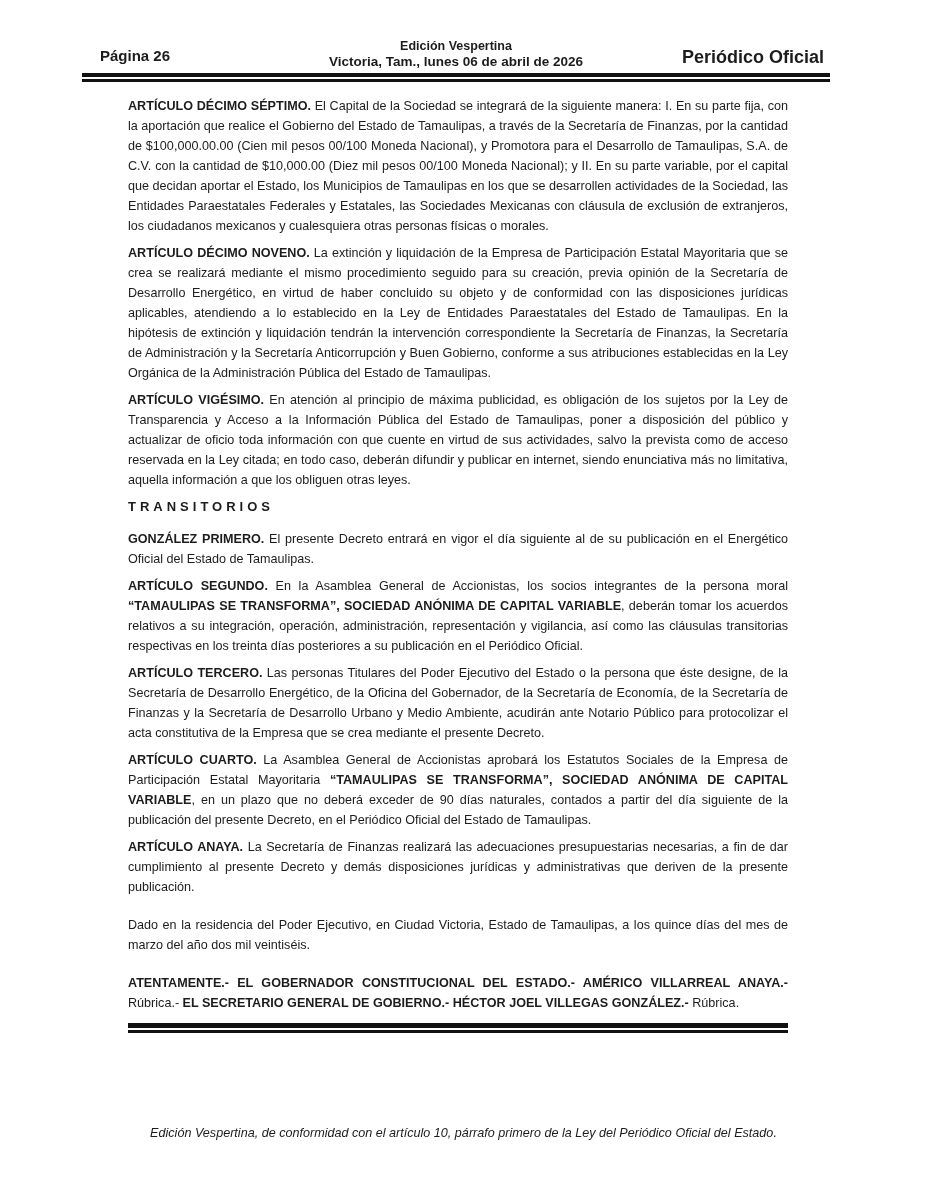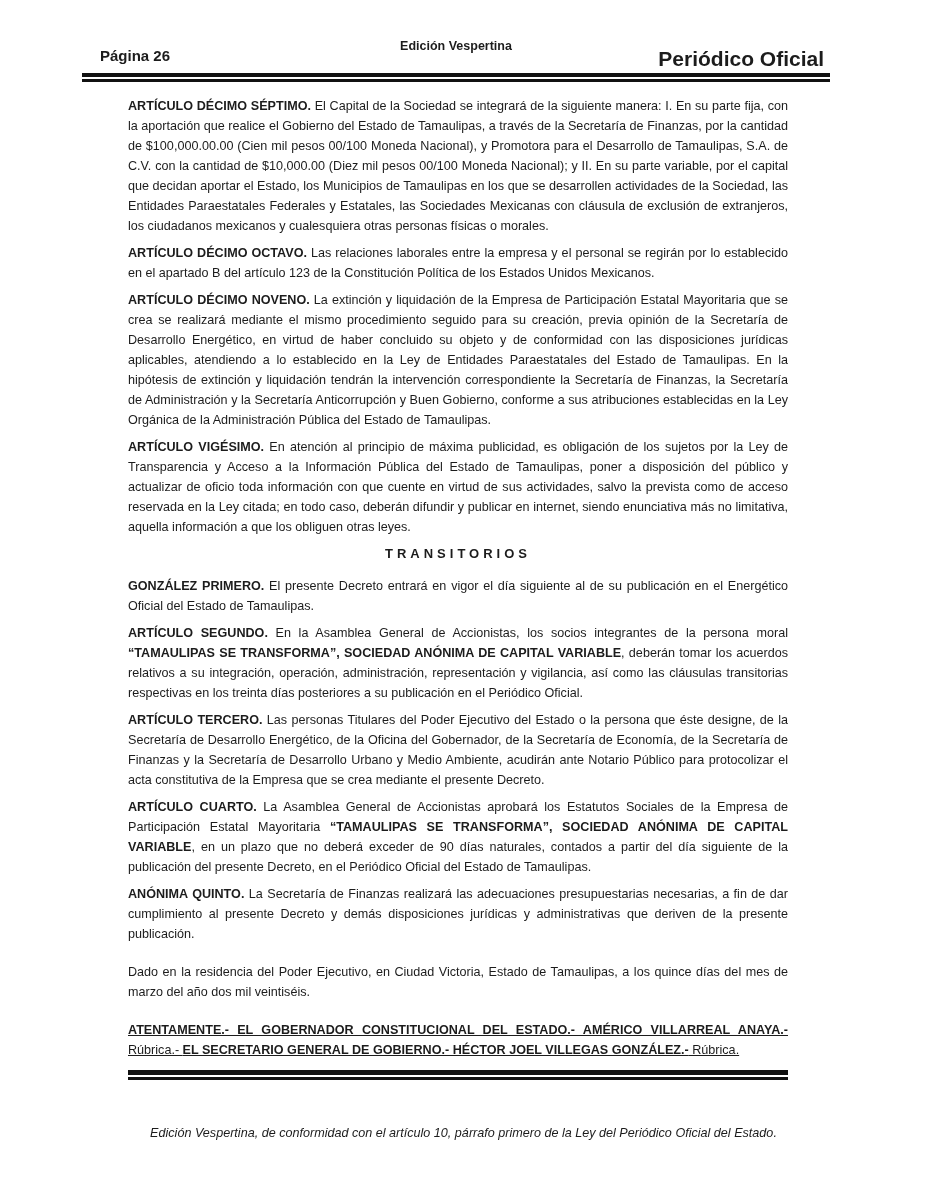--- a/index.html
+++ b/index.html
@@ -45,21 +45,21 @@
     text-align: center;
     font-weight: bold;
     line-height: 16px;
   }
   .header .center-block .edition { font-size: 12.5px; }
   .header .center-block .dateline { font-size: 13.5px; }
   .header .publication {
     position: absolute;
     right: 6px;
     top: 11px;
-    font-size: 21px;
+    font-size: 18px;
     font-weight: bold;
   }
   .rule-double {
     position: absolute;
     left: 82px;
     width: 748px;
     top: 73px;
   }
   .rule-double .bar-thick { height: 3.5px; background: #111; }
   .rule-double .bar-gap   { height: 2px;   background: transparent; }
@@ -72,28 +72,27 @@
     top: 96px;
     width: 660px;
     font-size: 12.6px;
     line-height: 20px;
     text-align: justify;
   }
   .doc-body p {
     margin: 0 0 7px 0;
   }
   .doc-body p.heading {
-    text-align: center;
     font-weight: bold;
     letter-spacing: 4px;
     margin: 4px 0 12px 0;
     font-size: 13px;
   }
   .doc-body p.space-before { margin-top: 18px; }
-  .doc-body p.signature { margin-bottom: 10px; text-decoration: underline; }
+  .doc-body p.signature { margin-bottom: 10px; }
   .seg-bold { font-weight: bold; }
 
   .rule-bottom { margin-top: 2px; }
   .rule-bottom .bar-thick { height: 5px; background: #111; }
   .rule-bottom .bar-gap   { height: 2px; background: transparent; }
   .rule-bottom .bar-thin  { height: 2.5px; background: #111; }
 
   
   .footer-note {
     position: absolute;
@@ -108,42 +107,42 @@
 </style>
 </head>
 <body>
 
 <div class="page">
 
   <div class="header">
     <div class="page-number">Página 26</div>
     <div class="center-block">
       <div class="edition">Edición Vespertina</div>
+      <div class="dateline">Victoria, Tam., lunes 06 de abril de 2026</div>
     </div>
     <div class="publication">Periódico Oficial</div>
   </div>
 
   <div class="rule-double">
     <div class="bar-thick"></div>
     <div class="bar-gap"></div>
     <div class="bar-thin"></div>
   </div>
 
   <div class="doc-body" id="document-body">
 
     <p class="article"><span class="seg-bold">ARTÍCULO DÉCIMO SÉPTIMO.</span><span class="seg-regular"> El Capital de la Sociedad se integrará de la siguiente manera: I. En su parte fija, con la aportación que realice el Gobierno del Estado de Tamaulipas, a través de la Secretaría de Finanzas, por la cantidad de $100,000.00.00 (Cien mil pesos 00/100 Moneda Nacional), y Promotora para el Desarrollo de Tamaulipas, S.A. de C.V. con la cantidad de $10,000.00 (Diez mil pesos 00/100 Moneda Nacional); y II. En su parte variable, por el capital que decidan aportar el Estado, los Municipios de Tamaulipas en los que se desarrollen actividades de la Sociedad, las Entidades Paraestatales Federales y Estatales, las Sociedades Mexicanas con cláusula de exclusión de extranjeros, los ciudadanos mexicanos y cualesquiera otras personas físicas o morales.</span></p>
-      <p class="article"><span class="seg-bold">ARTÍCULO DÉCIMO OCTAVO.</span><span class="seg-regular"> Las relaciones laborales entre la empresa y el personal se regirán por lo establecido en el apartado B del artículo 123 de la Constitución Política de los Estados Unidos Mexicanos.</span></p>
       <p class="article"><span class="seg-bold">ARTÍCULO DÉCIMO NOVENO.</span><span class="seg-regular"> La extinción y liquidación de la Empresa de Participación Estatal Mayoritaria que se crea se realizará mediante el mismo procedimiento seguido para su creación, previa opinión de la Secretaría de Desarrollo Energético, en virtud de haber concluido su objeto y de conformidad con las disposiciones jurídicas aplicables, atendiendo a lo establecido en la Ley de Entidades Paraestatales del Estado de Tamaulipas. En la hipótesis de extinción y liquidación tendrán la intervención correspondiente la Secretaría de Finanzas, la Secretaría de Administración y la Secretaría Anticorrupción y Buen Gobierno, conforme a sus atribuciones establecidas en la Ley Orgánica de la Administración Pública del Estado de Tamaulipas.</span></p>
       <p class="article"><span class="seg-bold">ARTÍCULO VIGÉSIMO.</span><span class="seg-regular"> En atención al principio de máxima publicidad, es obligación de los sujetos por la Ley de Transparencia y Acceso a la Información Pública del Estado de Tamaulipas, poner a disposición del público y actualizar de oficio toda información con que cuente en virtud de sus actividades, salvo la prevista como de acceso reservada en la Ley citada; en todo caso, deberán difundir y publicar en internet, siendo enunciativa más no limitativa, aquella información a que los obliguen otras leyes.</span></p>
       <p class="heading"><span class="seg-bold">TRANSITORIOS</span></p>
       <p class="article"><span class="seg-bold">GONZÁLEZ PRIMERO.</span><span class="seg-regular"> El presente Decreto entrará en vigor el día siguiente al de su publicación en el Energético Oficial del Estado de Tamaulipas.</span></p>
       <p class="article"><span class="seg-bold">ARTÍCULO SEGUNDO.</span><span class="seg-regular"> En la Asamblea General de Accionistas, los socios integrantes de la persona moral </span><span class="seg-bold">“TAMAULIPAS SE TRANSFORMA”, SOCIEDAD ANÓNIMA DE CAPITAL VARIABLE</span><span class="seg-regular">, deberán tomar los acuerdos relativos a su integración, operación, administración, representación y vigilancia, así como las cláusulas transitorias respectivas en los treinta días posteriores a su publicación en el Periódico Oficial.</span></p>
       <p class="article"><span class="seg-bold">ARTÍCULO TERCERO.</span><span class="seg-regular"> Las personas Titulares del Poder Ejecutivo del Estado o la persona que éste designe, de la Secretaría de Desarrollo Energético, de la Oficina del Gobernador, de la Secretaría de Economía, de la Secretaría de Finanzas y la Secretaría de Desarrollo Urbano y Medio Ambiente, acudirán ante Notario Público para protocolizar el acta constitutiva de la Empresa que se crea mediante el presente Decreto.</span></p>
       <p class="article"><span class="seg-bold">ARTÍCULO CUARTO.</span><span class="seg-regular"> La Asamblea General de Accionistas aprobará los Estatutos Sociales de la Empresa de Participación Estatal Mayoritaria </span><span class="seg-bold">“TAMAULIPAS SE TRANSFORMA”, SOCIEDAD ANÓNIMA DE CAPITAL VARIABLE</span><span class="seg-regular">, en un plazo que no deberá exceder de 90 días naturales, contados a partir del día siguiente de la publicación del presente Decreto, en el Periódico Oficial del Estado de Tamaulipas.</span></p>
-      <p class="article"><span class="seg-bold">ANÓNIMA QUINTO.</span><span class="seg-regular"> La Secretaría de Finanzas realizará las adecuaciones presupuestarias necesarias, a fin de dar cumplimiento al presente Decreto y demás disposiciones jurídicas y administrativas que deriven de la presente publicación.</span></p>
+      <p class="article"><span class="seg-bold">ARTÍCULO ANAYA.</span><span class="seg-regular"> La Secretaría de Finanzas realizará las adecuaciones presupuestarias necesarias, a fin de dar cumplimiento al presente Decreto y demás disposiciones jurídicas y administrativas que deriven de la presente publicación.</span></p>
       <p class="plain space-before"><span class="seg-regular">Dado en la residencia del Poder Ejecutivo, en Ciudad Victoria, Estado de Tamaulipas, a los quince días del mes de marzo del año dos mil veintiséis.</span></p>
       <p class="signature space-before"><span class="seg-bold">ATENTAMENTE.- EL GOBERNADOR CONSTITUCIONAL DEL ESTADO.- AMÉRICO VILLARREAL ANAYA.- </span><span class="seg-regular">Rúbrica.- </span><span class="seg-bold">EL SECRETARIO GENERAL DE GOBIERNO.- HÉCTOR JOEL VILLEGAS GONZÁLEZ.-</span><span class="seg-regular"> Rúbrica.</span></p>
       <div class="rule-bottom">
       <div class="bar-thick"></div>
       <div class="bar-gap"></div>
       <div class="bar-thin"></div>
     </div>
   </div>
 
   <div class="footer-note">Edición Vespertina, de conformidad con el artículo 10, párrafo primero de la Ley del Periódico Oficial del Estado.</div>

